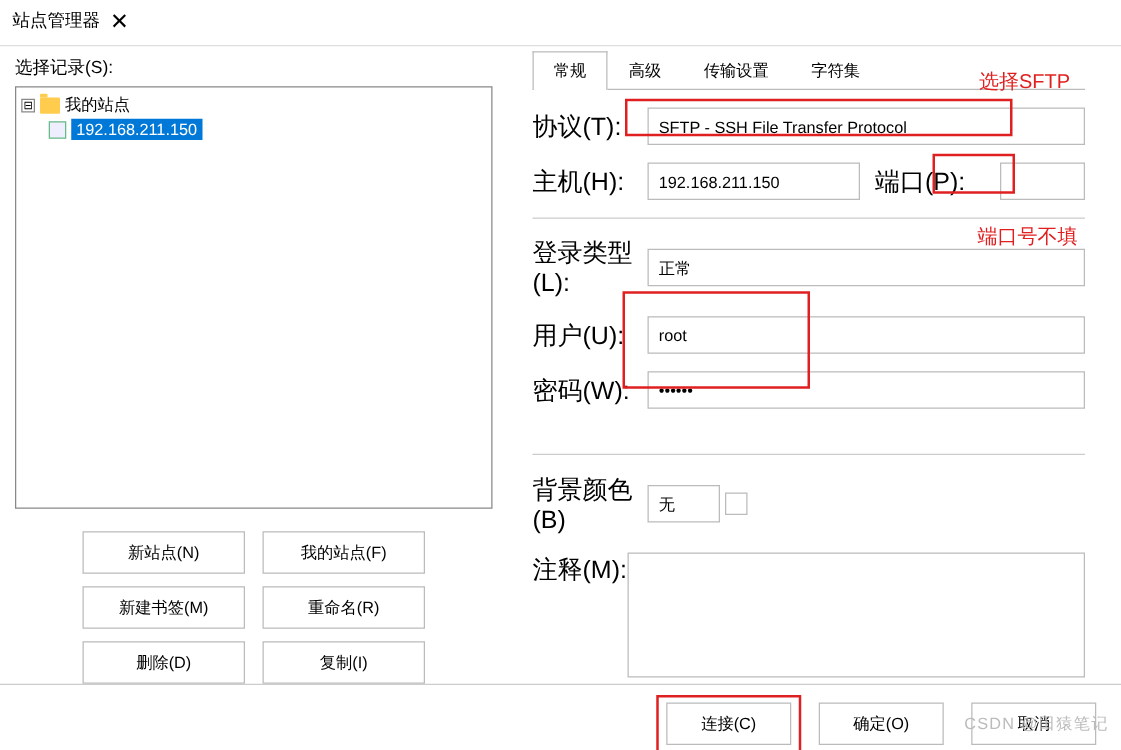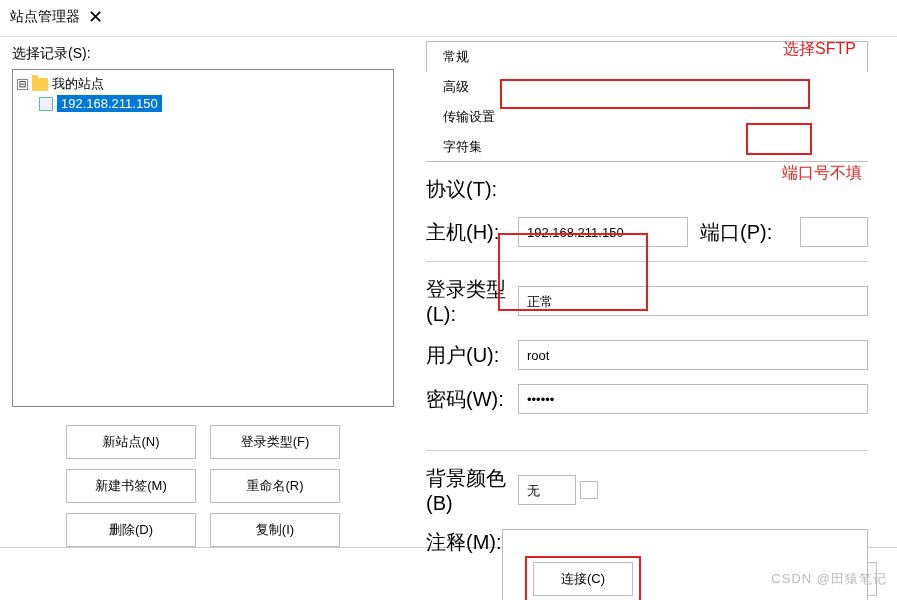--- a/index.html
+++ b/index.html
@@ -14,41 +14,41 @@
     .tree-row { display: flex; align-items: center; gap: 4px; padding: 1px 0; }
     .tree-child { padding-left: 22px; }
     .tree-expander { width: 11px; height: 11px; border: 1px solid #888; display: flex; align-items: center; justify-content: center; font-size: 9px; line-height: 1; cursor: pointer; }
     .folder-icon { width: 16px; height: 13px; background: #ffcc4d; border-radius: 1px; position: relative; }
     .folder-icon::before { content:''; position:absolute; top:-3px; left:0; width:6px; height:3px; background:#ffcc4d; border-radius:1px 1px 0 0; }
     .server-icon { width: 14px; height: 14px; display:inline-block; border:1px solid #6b8; background:#eef; }
     .sel-text { background: #0078d7; color: #fff; padding: 1px 4px; }
     .btn-grid { display: grid; grid-template-columns: 130px 130px; gap: 10px 14px; margin: 18px auto 0 auto; width: 274px; }
     .btn { height: 34px; border: 1px solid #bbb; background: #fff; cursor: pointer; }
     .right-pane { flex: 1; padding: 0 12px 0 20px; position: relative; }
-    .tabs { display: flex; border-bottom: 1px solid #bbb; flex-direction: column; }
+    .tabs { display: flex; border-bottom: 1px solid #bbb; }
     .tab { padding: 6px 16px; cursor: pointer; border: 1px solid transparent; border-bottom: none; margin-bottom: -1px; }
     .tab.active { border-color: #bbb; background: #fff; }
     .form-row { display: flex; align-items: center; margin: 14px 0; }
     .form-row label { width: 92px; font-size: 20px; }
     .form-row input, .form-row select { height: 30px; border: 1px solid #bbb; padding: 0 8px; font-size: 13px; background: #fff; }
     .protocol-sel { flex: 1; }
     .host-input { width: 170px; }
     .port-label { margin: 0 8px 0 12px; }
     .port-input { width: 68px; }
     .login-sel { flex: 1; }
     .user-input, .pass-input { flex: 1; }
     .bg-sel { width: 58px; }
     .bg-sw { width:18px; height:18px; border:1px solid #bbb; display:inline-block; margin-left:4px; vertical-align:middle; background:#fff; }
     hr.sep { border: none; border-top: 1px solid #ccc; margin: 10px 0; }
     .note-area { width: 100%; height: 100px; border: 1px solid #bbb; padding: 6px; resize: none; }
     .footer { border-top: 1px solid #ccc; display: flex; justify-content: flex-end; gap: 22px; padding: 14px 20px; }
     .footer .btn { width: 100px; }
     
     .anno { position: absolute; border: 2px solid #e02020; pointer-events: none; }
-    .anno-text { position: absolute; color: #e02020; font-size: 16px; font-weight: 500; text-align: right; pointer-events:none; }
+    .anno-text { position: absolute; color: #e02020; font-size: 16px; font-weight: 500; text-align: right; pointer-events:none;margin-top:16px; }
     .watermark { position:absolute; right:10px; bottom:12px; color:#bbb; font-size:13px; letter-spacing:1px; pointer-events:none; }
     select { appearance: none; -webkit-appearance:none; background-image: linear-gradient(45deg, transparent 50%, #555 50%), linear-gradient(135deg, #555 50%, transparent 50%); background-position: calc(100% - 15px) 13px, calc(100% - 10px) 13px; background-size: 5px 5px, 5px 5px; background-repeat: no-repeat; }
     textarea { overflow-y: scroll; }
   </style>
 </head>
 <body>
 
 <div class="titlebar">
   <span class="title">站点管理器</span>
   <span class="close-x">✕</span>
@@ -63,38 +63,41 @@
         <span class="folder-icon"></span>
         <span>我的站点</span>
       </div>
       <div class="tree-row tree-child">
         <span class="server-icon"></span>
         <span class="sel-text">192.168.211.150</span>
       </div>
     </div>
     <div class="btn-grid">
       <button class="btn">新站点(N)</button>
-      <button class="btn">登录类型(F)</button>
+      <button class="btn">我的站点(F)</button>
       <button class="btn">新建书签(M)</button>
       <button class="btn">重命名(R)</button>
       <button class="btn">删除(D)</button>
       <button class="btn">复制(I)</button>
     </div>
   </div>
 
   <div class="right-pane">
     <div class="tabs">
       <div class="tab active">常规</div>
       <div class="tab">高级</div>
       <div class="tab">传输设置</div>
       <div class="tab">字符集</div>
     </div>
 
     <div class="form-row">
       <label>协议(T):</label>
+      <select class="protocol-sel">
+        <option>SFTP - SSH File Transfer Protocol</option>
+      </select>
     </div>
 
     <div class="form-row">
       <label>主机(H):</label>
       <input class="host-input" value="192.168.211.150" style="">
       <label class="port-label">端口(P):</label>
       <input class="port-input" value="" style="">
     </div>
 
     <hr class="sep">

